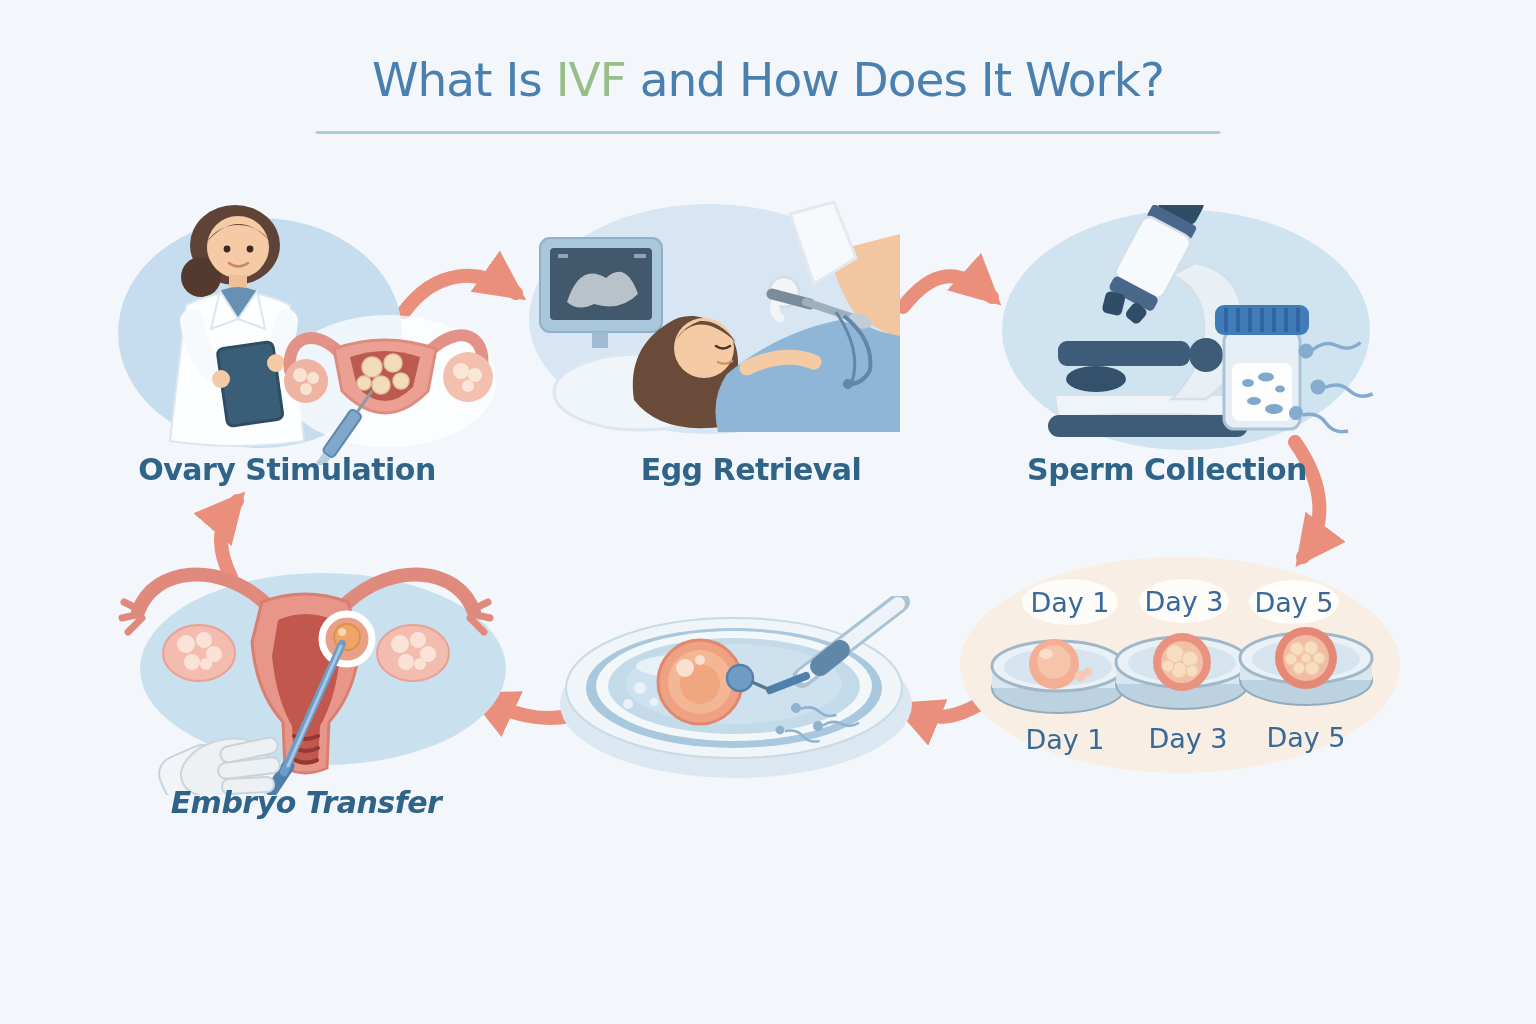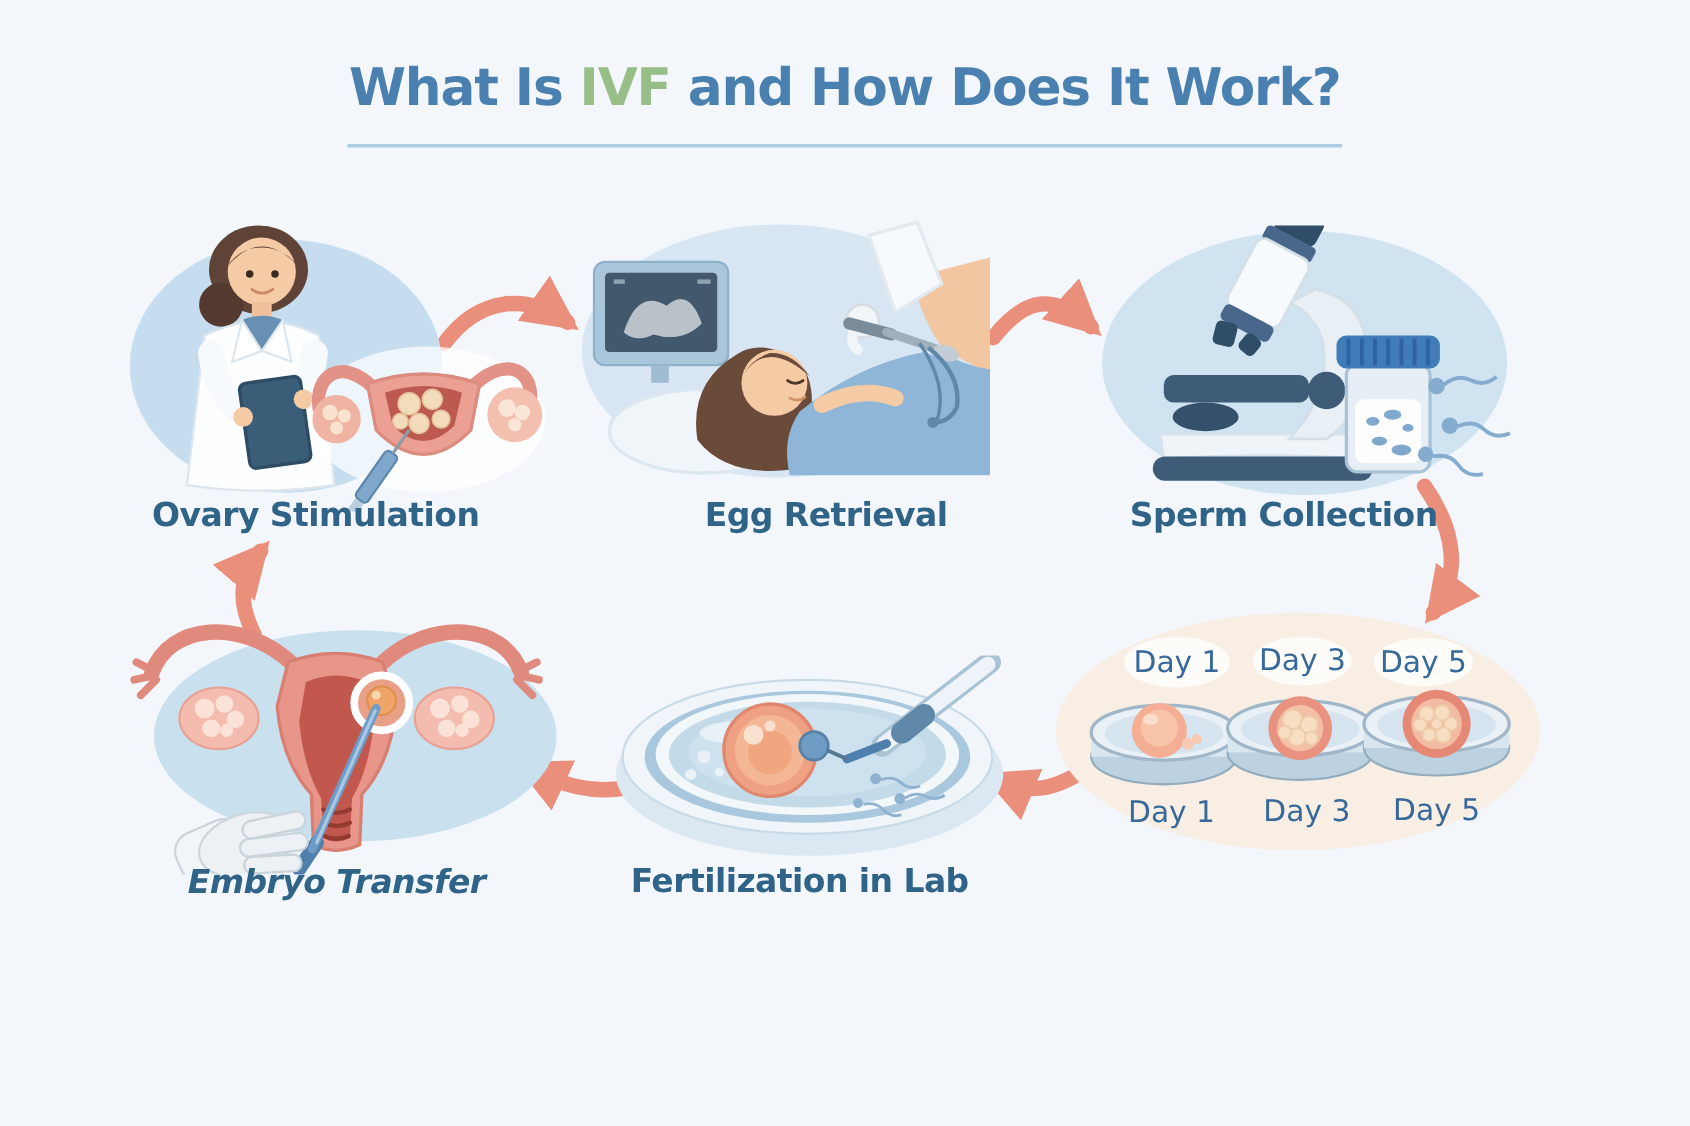--- a/index.html
+++ b/index.html
@@ -3,21 +3,21 @@
 <meta charset="utf-8">
 <style>
   html,body{margin:0;padding:0;}
   .canvas{
     position:relative; width:1536px; height:1024px; overflow:hidden;
     background:#F3F7FB;
     font-family:"DejaVu Sans","Liberation Sans",sans-serif;
   }
   .title{
     position:absolute; top:52px; left:0; right:0; text-align:center;
-    font-size:47px; font-weight:bold; color:#4A80B0; letter-spacing:-1px;
+    font-size:47px; font-weight:normal; color:#4A80B0; letter-spacing:-1px;
     white-space:nowrap;
   }
   .title .hl{ color:#96BE86; }
   .title-underline{
     position:absolute; top:131px; left:50%; transform:translateX(-50%);
     width:905px; height:3px; background:#ABCDE2; border-radius:2px;
   }
   .step-label{
     position:absolute; transform:translate(-50%,-50%);
     font-size:30px; font-weight:bold; color:#2F6388; white-space:nowrap;
@@ -303,21 +303,20 @@
   </g>
   <g>
     <path d="M352,6 L254,82" stroke="#A9C2D4" stroke-width="20" stroke-linecap="round"></path>
     <path d="M350,8 L256,80" stroke="#EDF3F8" stroke-width="14" stroke-linecap="round"></path>
     <path d="M292,54 L272,70" stroke="#5E87A8" stroke-width="20" stroke-linecap="round"></path>
     <path d="M258,80 L222,94" stroke="#4E7FAD" stroke-width="8" stroke-linecap="round"></path>
     <circle cx="192" cy="82" r="13" fill="#6E9CC4" stroke="#5881A8" stroke-width="2.5"></circle>
     <path d="M204,86 Q222,94 222,94" stroke="#54788F" stroke-width="3.5" fill="none"></path>
   </g>
 </svg>
-<div class="step-label" style="left:727px;top:801px;">Fertilization in Lab</div>
 
 <svg class="ill" style="left:112px;top:540px;" width="410" height="255" viewBox="0 0 410 255">
   <ellipse cx="211" cy="129" rx="183" ry="96" fill="#C9E0EF"></ellipse>
   <g>
     <path d="M152,62 C108,22 42,26 26,72" stroke="#E08A7E" stroke-width="14" fill="none" stroke-linecap="round"></path>
     <path d="M236,62 C280,22 346,26 362,72" stroke="#E08A7E" stroke-width="14" fill="none" stroke-linecap="round"></path>
     <g stroke="#E08A7E" stroke-width="7" stroke-linecap="round">
       <path d="M28,70 L12,62"></path>
           <path d="M28,74 L10,78"></path>
           <path d="M30,78 L16,92"></path>

